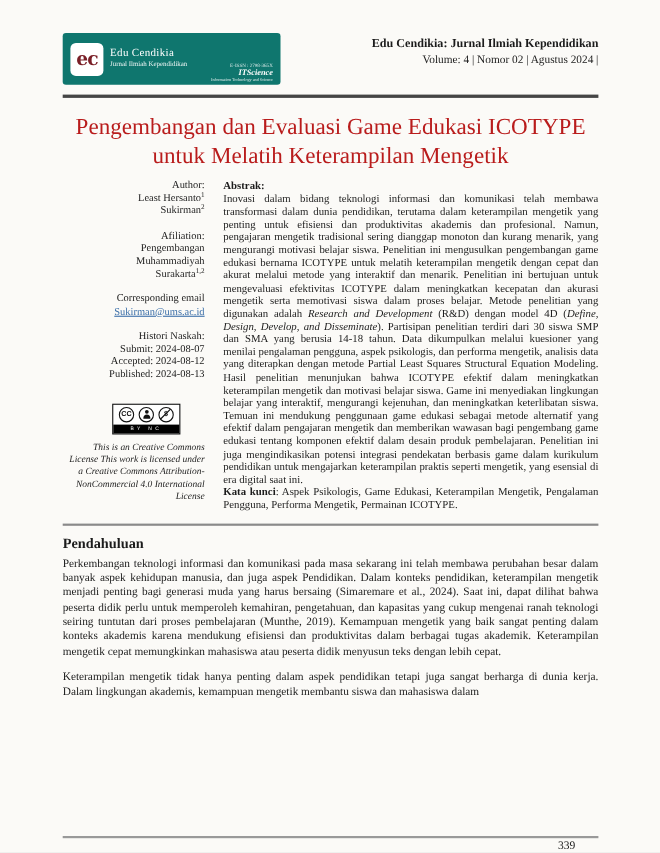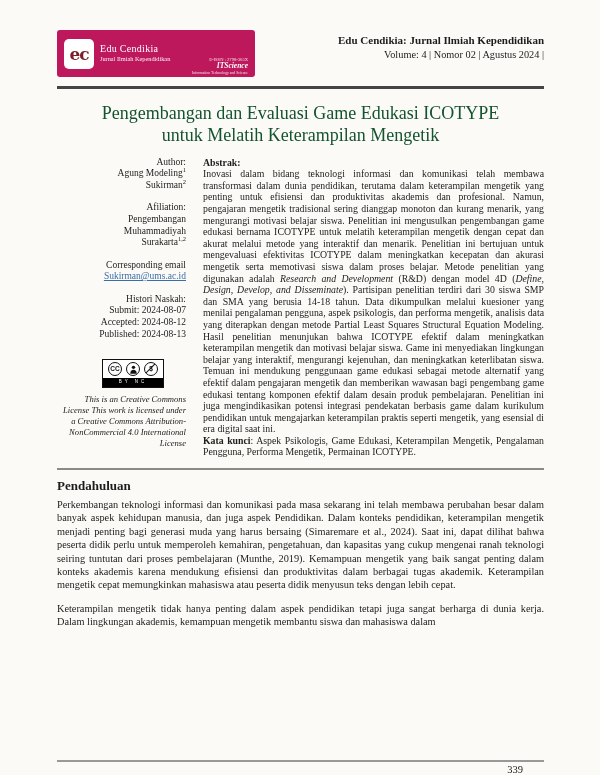--- a/index.html
+++ b/index.html
@@ -11,21 +11,21 @@
     font-family:"Liberation Serif", serif;
     color:#1c1c1c;
     box-sizing:border-box;
     padding:30px 56px 0 57px;
     overflow:hidden;
     display:flex;flex-direction:column;
   }
   
   .hdr{display:flex;justify-content:space-between;align-items:flex-start;}
   .logo-banner{
-    width:198px;height:47px;background:#be185d;border-radius:3px;
+    width:198px;height:47px;background:#0f766e;border-radius:3px;
     display:flex;align-items:center;padding:0 7px;box-sizing:border-box;
     color:#fff;flex:none;
   }
   .logo-mono{
     width:30px;height:30px;background:#fff;border-radius:5px;
     color:#7a1f27;font-weight:bold;font-size:17px;
     display:flex;align-items:center;justify-content:center;
     font-family:"DejaVu Serif", serif;flex:none;
     letter-spacing:-1px;
   }
@@ -35,22 +35,22 @@
   .logo-right{margin-left:auto;text-align:right;line-height:1.15;padding-bottom:2px;align-self:flex-end;}
   .logo-issn{font-size:4.6px;opacity:.85;}
   .logo-brand{font-size:7.5px;font-weight:bold;font-style:italic;}
   .logo-brand-sub{font-size:3.8px;opacity:.85;}
   .jinfo{text-align:right;font-size:10.3px;line-height:1.38;padding-top:3px;}
   .jname{font-weight:bold;font-size:11px;}
   a.lnk{color:#3a6ea8;text-decoration:underline;cursor:pointer;}
   .hdr-rule{height:3px;background:#454545;margin-top:9px;}
   
   .art-title{
-    text-align:center;font-size:18px;line-height:1.24;margin:13px 0 10px;
-    font-weight:400;color:#14532d;
+    text-align:center;font-size:21px;line-height:1.24;margin:13px 0 10px;
+    font-weight:400;color:#b91c1c;
   }
   
   .cols{display:flex;gap:17px;}
   .meta-col{flex:none;width:129px;text-align:right;font-size:9.5px;line-height:1.22;}
   .meta-group{margin-bottom:11px;}
   .meta-label{font-weight:normal;}
   .abs-col{flex:1;text-align:justify;font-size:9.8px;line-height:1.185;}
   .abs-label{font-weight:bold;}
   .kw{margin-top:0;}
   sup{font-size:6.5px;line-height:0;}
@@ -112,21 +112,21 @@
   <h1 class="art-title">
     <span>Pengembangan dan Evaluasi Game Edukasi ICOTYPE</span><br>
     <span>untuk Melatih Keterampilan Mengetik</span>
   </h1>
 
   <div class="cols">
 
     <div class="meta-col">
       <div class="meta-group">
         <div class="meta-label">Author:</div>
-        <div><span>Agung Modeling</span><sup>1</sup></div>
+        <div><span>Least Hersanto</span><sup>1</sup></div>
         <div><span>Sukirman</span><sup>2</sup></div>
       </div>
       <div class="meta-group">
         <div class="meta-label">Afiliation:</div>
         <div>Pengembangan</div>
         <div>Muhammadiyah</div>
         <div><span>Surakarta</span><sup>1,2</sup></div>
       </div>
       <div class="meta-group">
         <div class="meta-label">Corresponding email</div>

